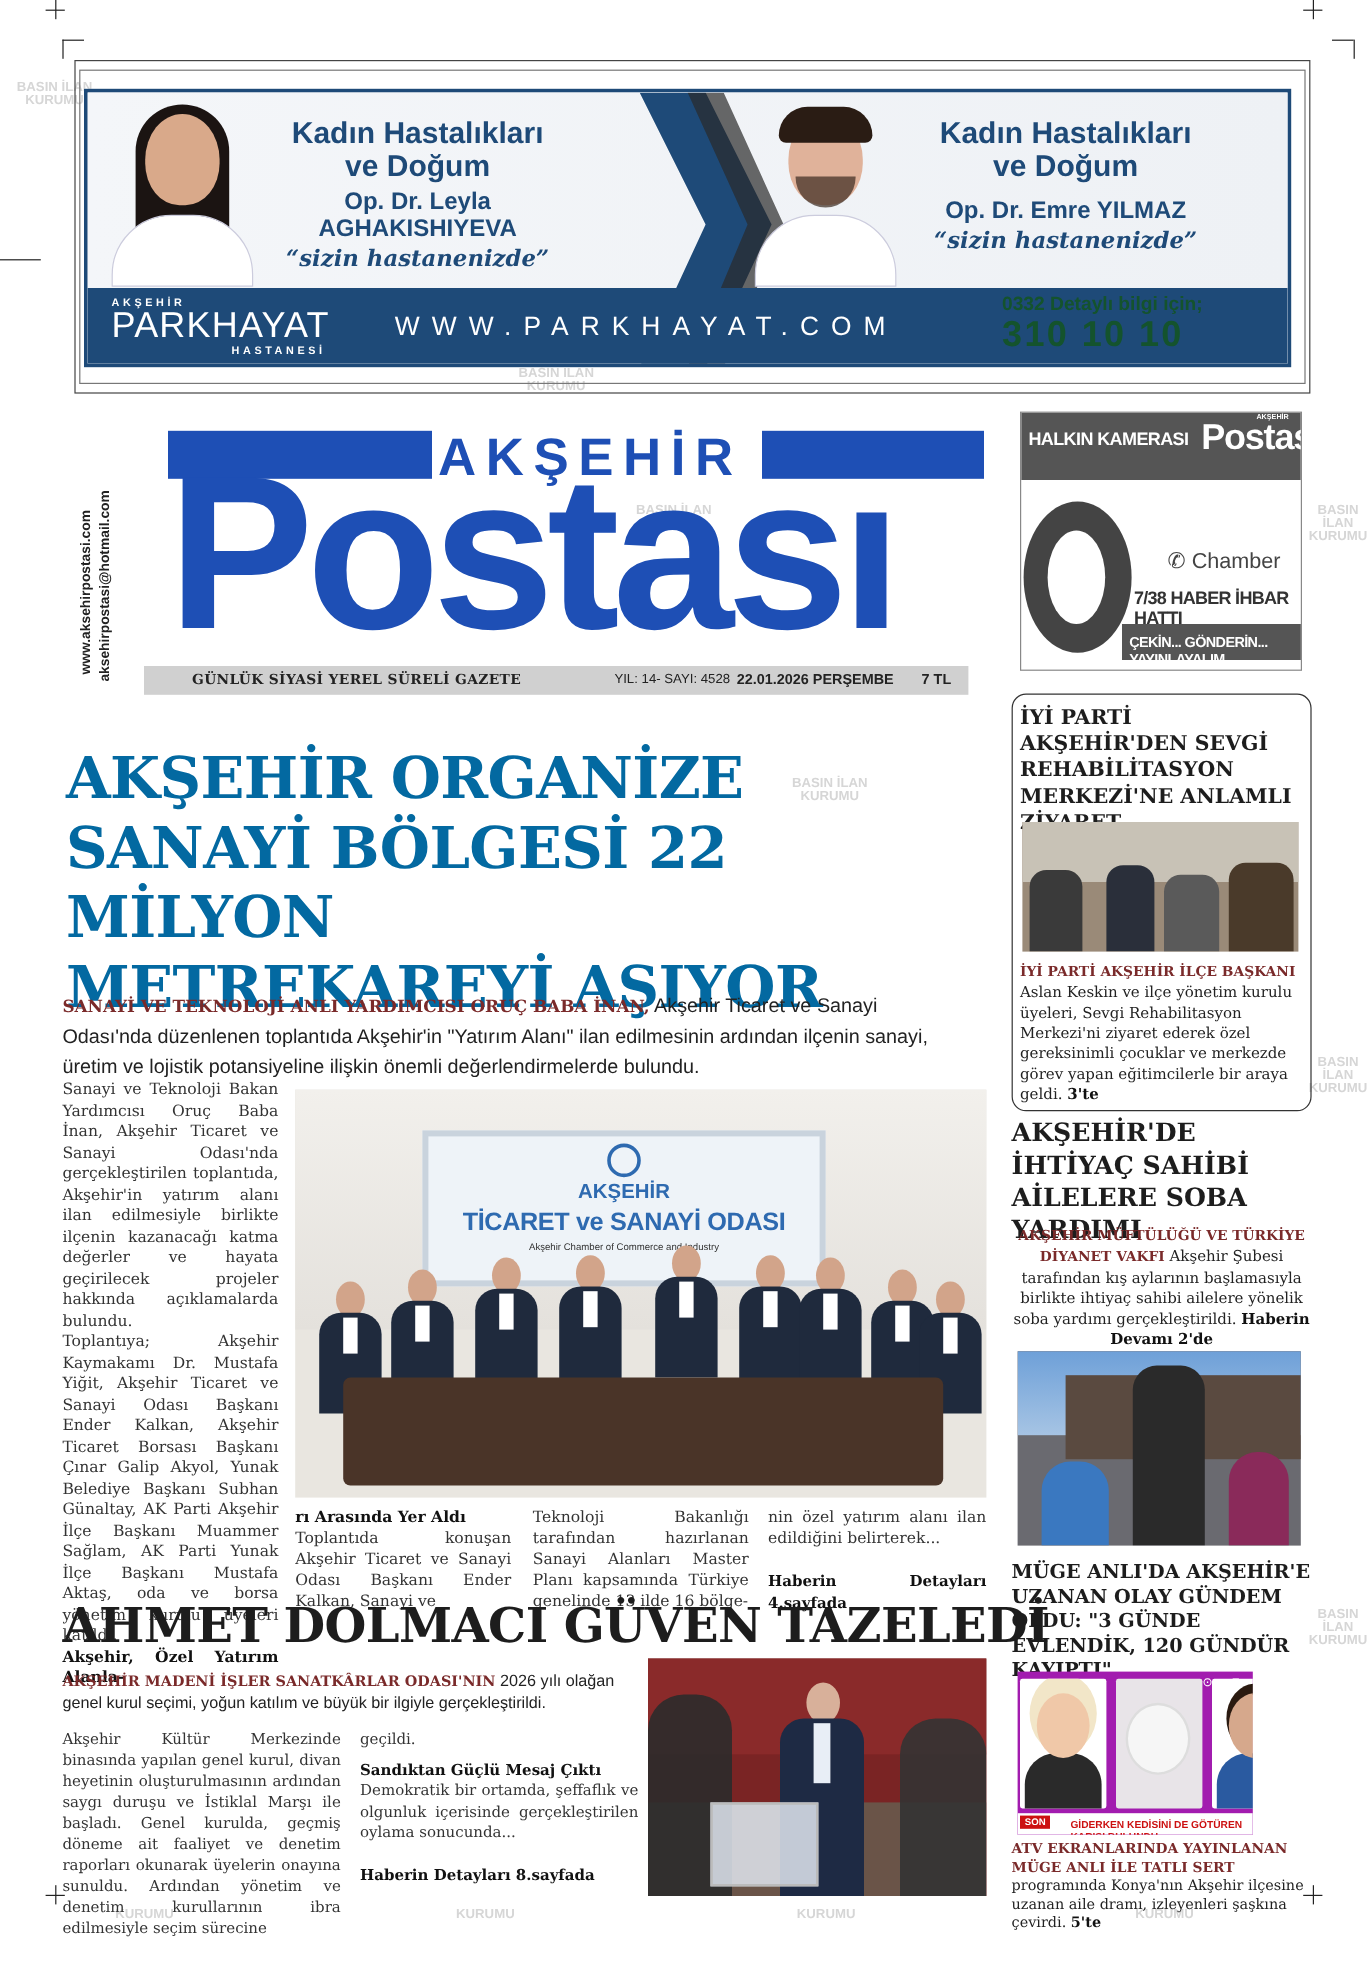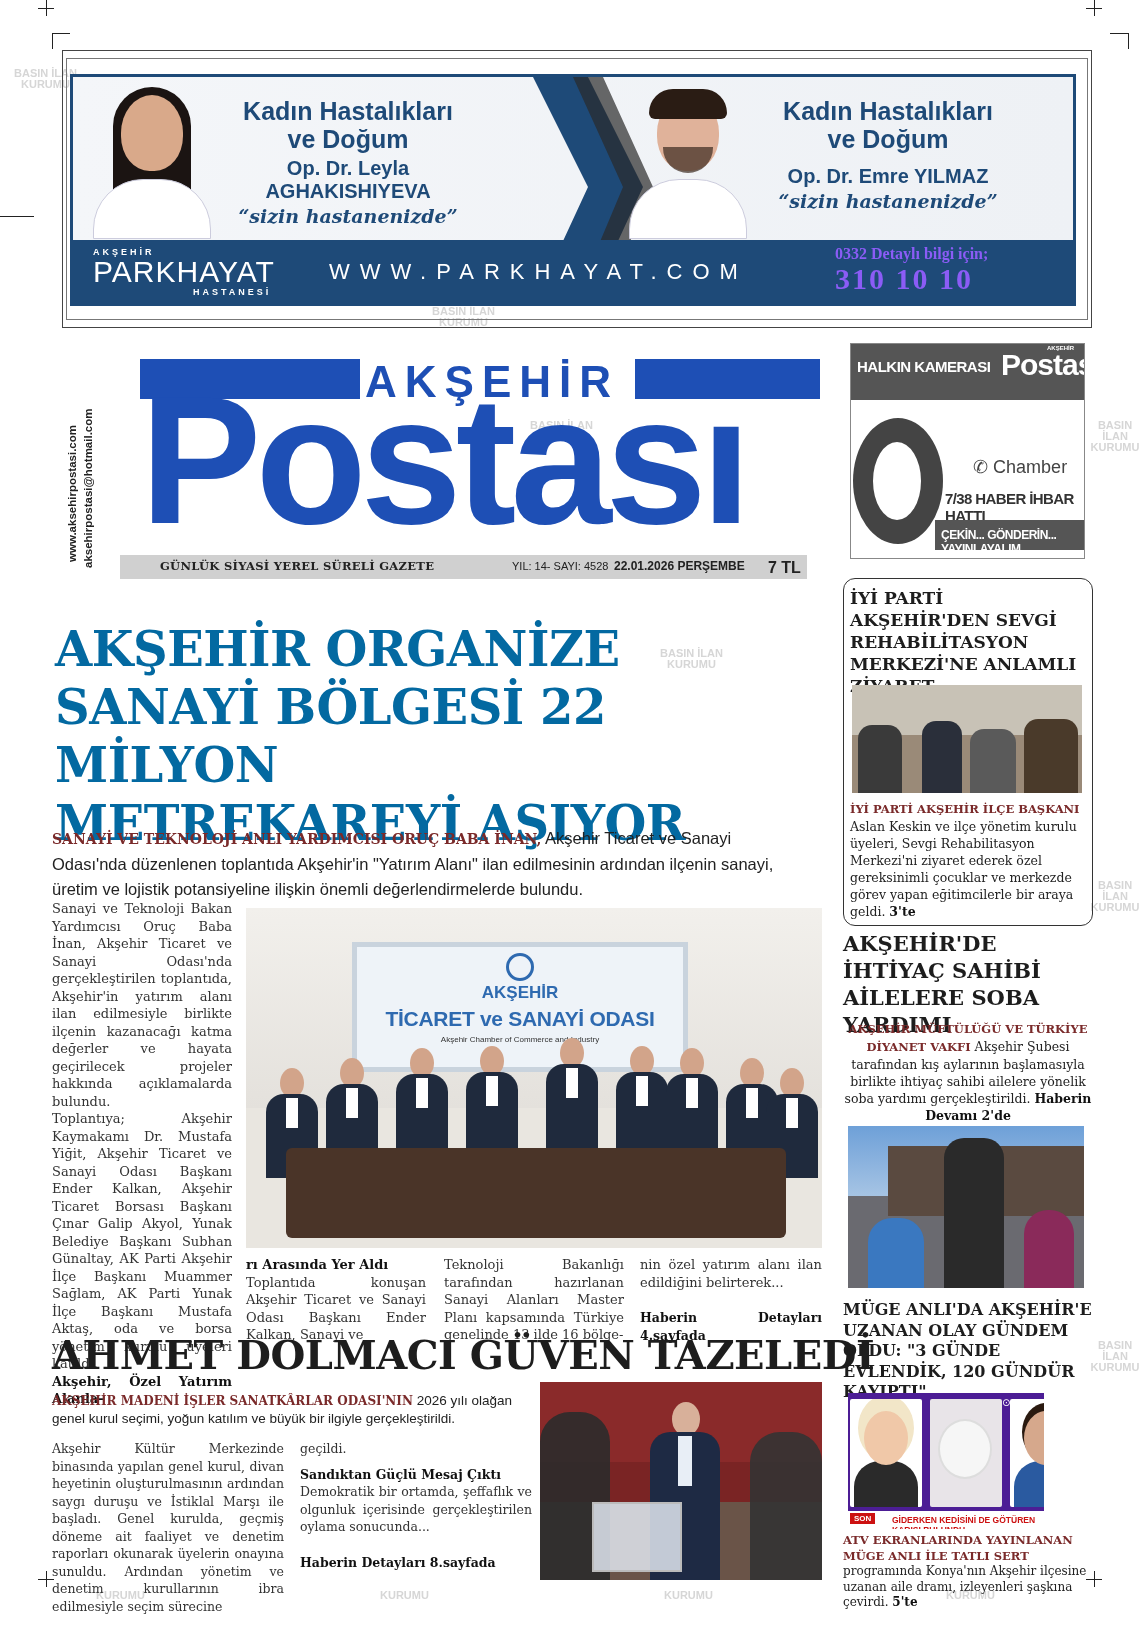--- a/index.html
+++ b/index.html
@@ -28,37 +28,37 @@
   .ad .txt { position: absolute; font-family: "Liberation Sans", sans-serif; text-align: center; color: #1e4a78; }
   .ad .t1 { font-size: 25px; font-weight: bold; line-height: 28px; }
   .ad .t2 { font-size: 20px; font-weight: bold; color: #1e4a78; margin-top: 4px; }
   .ad .t3 { font-size: 20px; font-weight: bold; color: #1e4a78; }
   .ad .t4 { font-family: "DejaVu Serif", serif; font-style: italic; font-weight: bold; font-size: 19px; color: #1e4a78; margin-top: 2px; }
   .ad .brand { position: absolute; left: 20px; top: 170px; color: #fff; font-family: "Liberation Sans", sans-serif; }
   .ad .brand .small { font-size: 9px; letter-spacing: 3px; font-weight: bold; }
   .ad .brand .big { font-size: 30px; letter-spacing: 1px; line-height: 30px; }
   .ad .brand .hast { font-size: 9px; letter-spacing: 3px; font-weight: bold; padding-left: 100px; }
   .ad .www { position: absolute; left: 256px; top: 182px; color: #fff; font-family: "Liberation Sans", sans-serif; font-size: 22px; letter-spacing: 10px; }
-  .ad .phone { position: absolute; left: 762px; top: 168px; color: #8b5cf6; font-family: Liberation Serif, serif; }
+  .ad .phone { position: absolute; left: 762px; top: 168px; color: #14532d; font-family: Liberation Sans, sans-serif; }
   .ad .phone .l1 { font-size: 16px; font-weight: bold; }
   .ad .phone .l2 { font-size: 30px; font-weight: bold; letter-spacing: 2px; line-height: 32px; }
 
   
   .side-url { position: absolute; left: 62px; top: 372px; width: 40px; height: 190px; }
   .side-url span { position: absolute; font-family: "Liberation Sans", sans-serif; font-size: 11.5px; font-weight: bold; color: #222; transform: rotate(-90deg); transform-origin: left top; white-space: nowrap; }
   .mast { position: absolute; left: 140px; top: 357px; width: 680px; height: 183px; }
   .mast .aks { position: absolute; left: 225px; top: 0; font-family: "Liberation Sans", sans-serif; font-weight: bold; font-size: 44px; letter-spacing: 8px; color: #1e4fb5; }
   .mast .bluebar { position: absolute; left: 0; top: 2px; width: 220px; height: 40px; background: #1e4fb5; }
   .mast .bluebar2 { position: absolute; left: 495px; top: 2px; width: 185px; height: 40px; background: #1e4fb5; }
   .mast .postasi { position: absolute; left: 0; top: 18px; font-family: "Liberation Sans", sans-serif; font-weight: bold; font-size: 182px; letter-spacing: -6px; color: #1e4fb5; line-height: 170px; }
   .mast-bar { position: absolute; left: 120px; top: 555px; width: 687px; height: 24px; background: #d0d0d0; font-family: "DejaVu Serif", serif; font-size: 11.5px; font-weight: bold; color: #222; padding-left: 32px; }
   .mast-bar .slogan { position: absolute; left: 40px; top: 4px; letter-spacing: 0.3px; }
   .mast-bar .issue { position: absolute; left: 392px; top: 5px; font-family: "Liberation Sans", sans-serif; font-weight: normal; font-size: 11px; }
   .mast-bar .date { position: absolute; left: 494px; top: 4px; font-family: "Liberation Sans", sans-serif; font-size: 12px; }
-  .mast-bar .price { position: absolute; left: 648px; top: 4px; font-family: "Liberation Sans", sans-serif; font-size: 16px; }
+  .mast-bar .price { position: absolute; left: 648px; top: 4px; font-family: "Liberation Sans", sans-serif; font-size: 12px; }
 
   
   .camera { position: absolute; left: 850px; top: 343px; width: 235px; height: 216px; background: #fff; border: 1px solid #888; overflow: hidden; }
   .camera .top { position: absolute; left: 0; top: 0; width: 100%; height: 56px; background: #555; }
   .camera .top .hk { position: absolute; left: 6px; top: 14px; color: #fff; font-family: "Liberation Sans", sans-serif; font-weight: bold; font-size: 15px; letter-spacing: -0.5px; }
   .camera .top .po { position: absolute; left: 150px; top: 4px; color: #fff; font-family: "Liberation Sans", sans-serif; font-weight: bold; font-size: 30px; letter-spacing: -1px; }
   .camera .top .ak { position: absolute; left: 196px; top: 1px; color: #fff; font-family: "Liberation Sans", sans-serif; font-size: 6px; font-weight: bold; }
   .camera .handset { position: absolute; left: 2px; top: 74px; width: 90px; height: 126px; border-radius: 50%; background: #444; }
   .camera .handset::after { content: ""; position: absolute; left: 20px; top: 24px; width: 48px; height: 78px; border-radius: 50%; background: #fff; }
   .camera .num { position: absolute; left: 84px; top: 60px; font-family: "Liberation Sans", sans-serif; font-weight: bold; font-style: italic; font-size: 34px; color: #333; letter-spacing: -1px; }
@@ -116,21 +116,21 @@
   .visit { left: 852px; top: 685px; width: 230px; height: 108px; background: #9a8a78; }
   .visit .wallv { position: absolute; left: 0; top: 0; width: 100%; height: 50px; background: #c8c2b6; }
   .visit .p { position: absolute; border-radius: 14px 14px 0 0; }
   .stove { left: 848px; top: 1126px; width: 236px; height: 162px; background: #6a6a70; }
   .stove .sky { position: absolute; left: 0; top: 0; width: 100%; height: 70px; background: linear-gradient(#6ea0d8,#a6c4e4); }
   .stove .roof { position: absolute; left: 40px; top: 20px; width: 196px; height: 70px; background: #5a4a40; }
   .stove .man2 { position: absolute; left: 96px; top: 12px; width: 60px; height: 150px; background: #2a2a2a; border-radius: 20px 20px 0 0; }
   .stove .kid { position: absolute; left: 20px; top: 92px; width: 56px; height: 70px; background: #3a78c0; border-radius: 24px 24px 0 0; }
   .stove .wom { position: absolute; left: 176px; top: 84px; width: 50px; height: 78px; background: #8a2a5a; border-radius: 24px 24px 0 0; }
 
-  .tv { left: 848px; top: 1393px; width: 196px; height: 136px; background: #4c1d95; }
+  .tv { left: 848px; top: 1393px; width: 196px; height: 136px; background: #a21caf; }
   .tv .panel { position: absolute; top: 6px; width: 72px; height: 108px; background: #fff; border-radius: 2px; overflow: hidden; }
   .tv .panel .f { position: absolute; left: 14px; top: 12px; width: 44px; height: 54px; border-radius: 50%; }
   .tv .panel .bd { position: absolute; left: 4px; top: 62px; width: 64px; height: 50px; border-radius: 26px 26px 0 0; }
   .tv .lower { position: absolute; left: 0; top: 118px; width: 100%; height: 18px; background: #fff; font-family: "Liberation Sans", sans-serif; font-size: 8.5px; font-weight: bold; color: #c11; padding: 4px 0 0 44px; }
   .tv .lower .son { position: absolute; left: 2px; top: 2px; background: #c11; color: #fff; padding: 1px 4px; font-size: 8px; }
   .tv .icons { position: absolute; right: 6px; top: 4px; color: #fff; font-size: 10px; font-family: "DejaVu Sans", sans-serif; letter-spacing: 4px; }
 </style>
 </head>
 <body>
 

